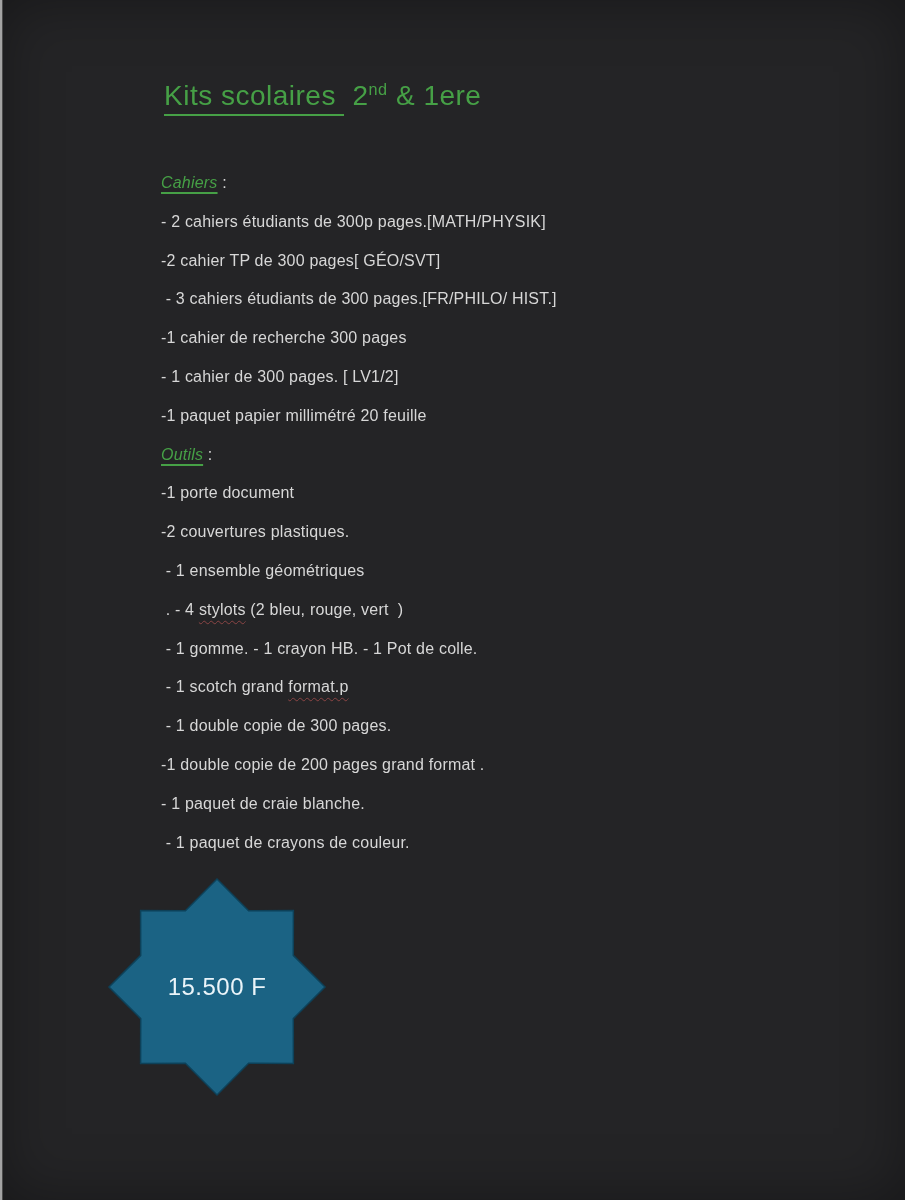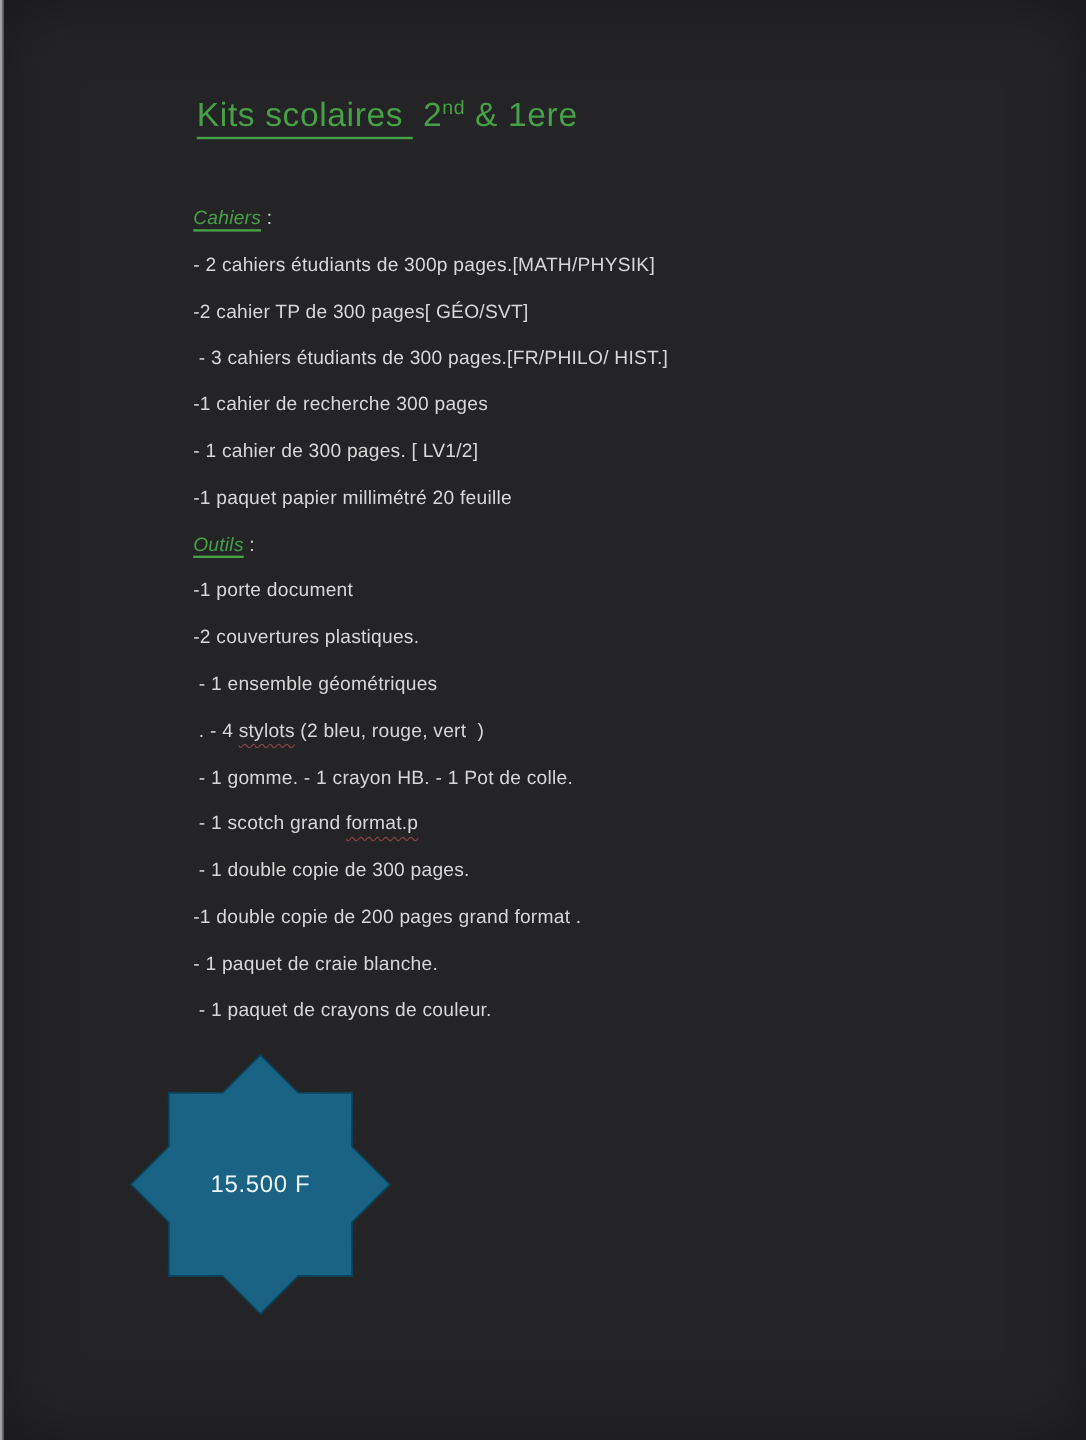--- a/index.html
+++ b/index.html
@@ -78,21 +78,21 @@
   .price-badge svg { display: block; }
   .price-label {
     position: absolute;
     left: 0;
     top: 0;
     width: 100%;
     height: 100%;
     display: flex;
     align-items: center;
     justify-content: center;
-    font-size: 20px;
+    font-size: 24px;
     letter-spacing: 0.5px;
     color: #eaf4f9;
   }
 </style>
 </head>
 <body>
 
 <div class="page">
 
   <div class="edge-line"></div>

